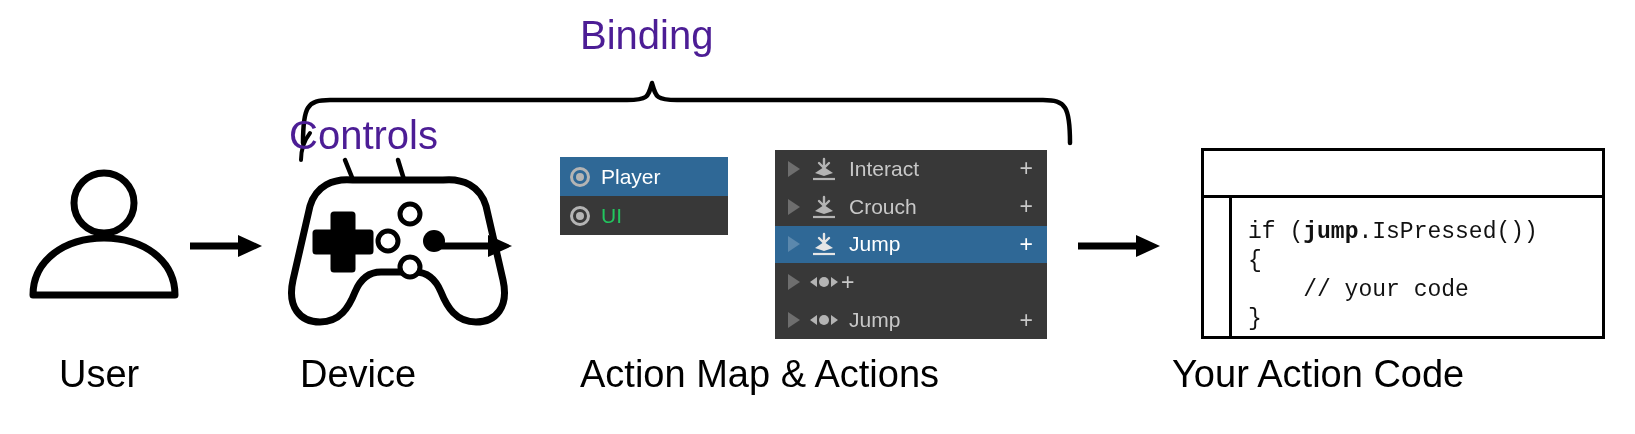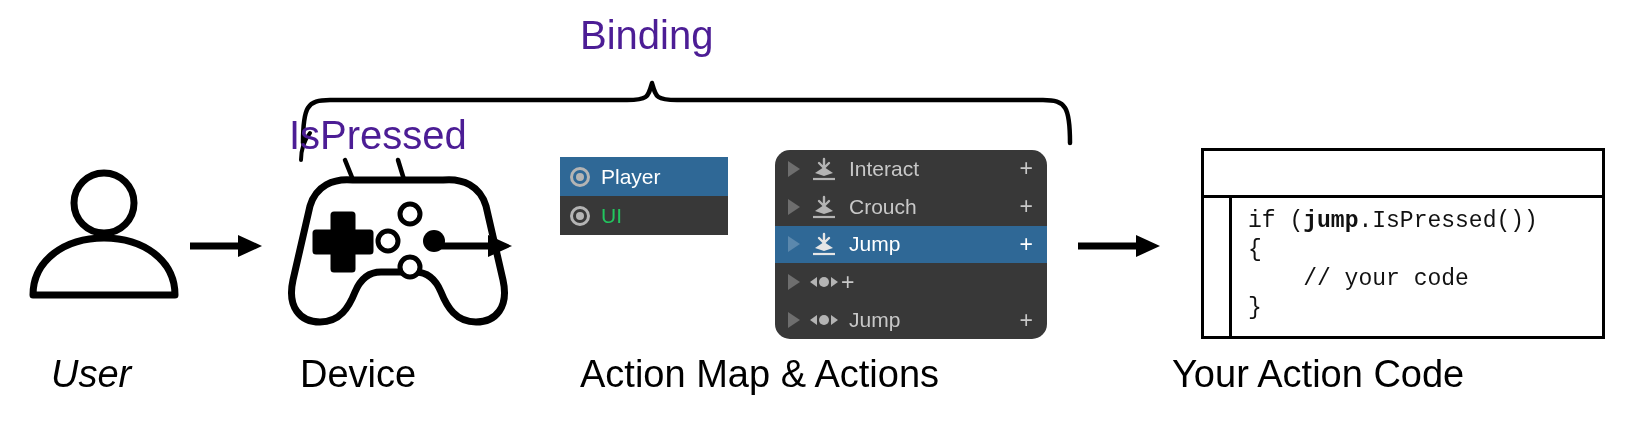--- a/index.html
+++ b/index.html
@@ -13,21 +13,21 @@
 
   
   .caption{
     position:absolute;
     font-size:38px;
     line-height:1;
     color:#000;
     white-space:nowrap;
     font-family:"Liberation Sans","DejaVu Sans",sans-serif;
   }
-  #cap-user{left:51px;top:355px;font-style:italic;}
+  #cap-user{left:59px;top:355px;}
   #cap-device{left:300px;top:355px;}
   #cap-actionmap{left:580px;top:355px;}
   #cap-code{left:1172px;top:355px;}
 
   
   .annot{
     position:absolute;
     font-size:40px;
     line-height:1;
     color:#4c1d95;
@@ -51,21 +51,21 @@
     border-radius:50%;border:3px solid #b4b4b4;
     box-sizing:border-box;position:relative;background:transparent;
   }
   .map-row .bullet::after{
     content:"";position:absolute;left:50%;top:50%;
     width:8px;height:8px;margin:-4px 0 0 -4px;border-radius:50%;
     background:#b4b4b4;
   }
   .map-row .lbl{font-size:21px;}
 
-  #actions-panel{left:775px;top:150px;width:272px;height:189px;border-radius:15px;}
+  #actions-panel{left:775px;top:150px;width:272px;height:189px;}
   .act-row{
     height:37.8px;display:flex;align-items:center;
     box-sizing:border-box;padding:0 14px 0 6px;
     color:#c8c8c8;font-size:21px;
   }
   .act-row.selected{background:#2f6896;color:#ffffff;}
   .act-row .fold{
     flex:0 0 auto;width:26px;display:flex;align-items:center;justify-content:center;
   }
   .act-row .fold svg{display:block;}
@@ -83,21 +83,21 @@
   #code-window{
     position:absolute;left:1201px;top:148px;width:404px;height:191px;
     border:3px solid #000;box-sizing:border-box;background:#fff;
   }
   #code-titlebar{
     height:47px;border-bottom:3px solid #000;box-sizing:border-box;background:#fff;
   }
   #code-body{position:absolute;left:0;right:0;top:47px;bottom:0;display:flex;}
   #code-gutter{width:28px;border-right:3px solid #000;box-sizing:border-box;flex:0 0 auto;}
   #code-text{
-    flex:1 1 auto;padding:9px 0 0 16px;box-sizing:border-box;
+    flex:1 1 auto;padding:20px 0 0 16px;box-sizing:border-box;
     font-family:"Liberation Mono","DejaVu Sans Mono",monospace;
     font-size:23px;line-height:29px;color:#111;white-space:pre;
   }
   #code-text b{font-weight:bold;}
 </style>
 </head>
 <body>
 
 <div class="stage">
 
@@ -271,20 +271,20 @@
     <div id="code-body">
       <div id="code-gutter"></div>
       <div id="code-text"><span><span>if (</span><b>jump</b><span>.IsPressed())</span></span>
 <span>{</span>
 <span>    // your code</span>
 <span>}</span></div>
     </div>
   </div>
 
   <div class="annot" id="annot-binding">Binding</div>
-  <div class="annot" id="annot-controls">IsPressed</div>
+  <div class="annot" id="annot-controls">Controls</div>
 
   <div class="caption" id="cap-user">User</div>
   <div class="caption" id="cap-device">Device</div>
   <div class="caption" id="cap-code">Your Action Code</div>
   <div class="caption" id="cap-actionmap">Action Map &amp; Actions</div>
 
 </div>
 
 </body></html>

